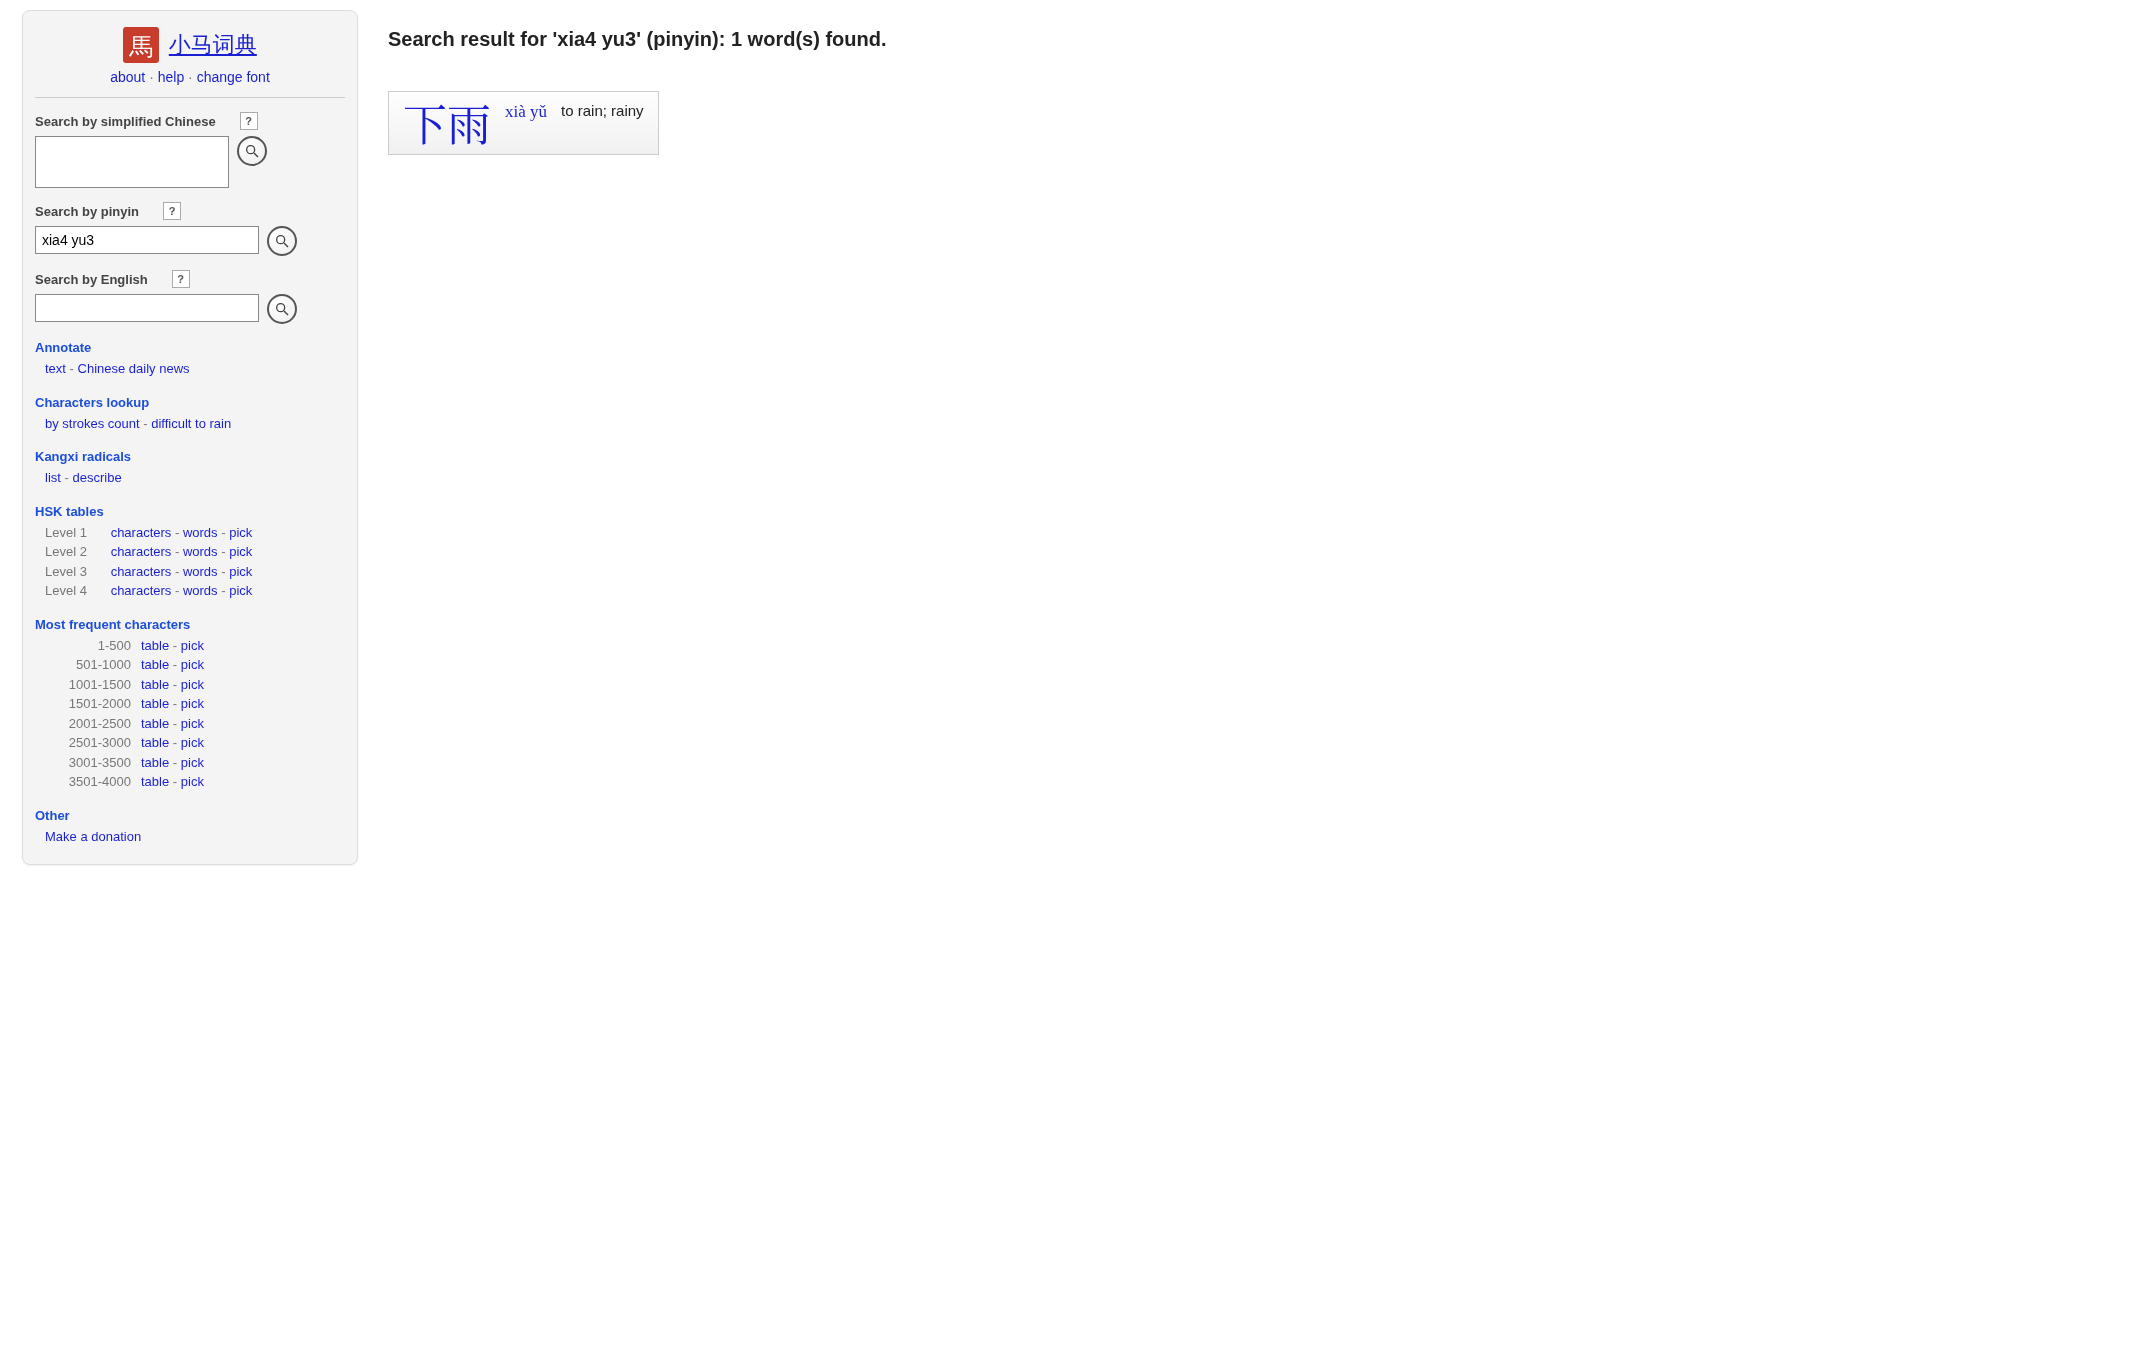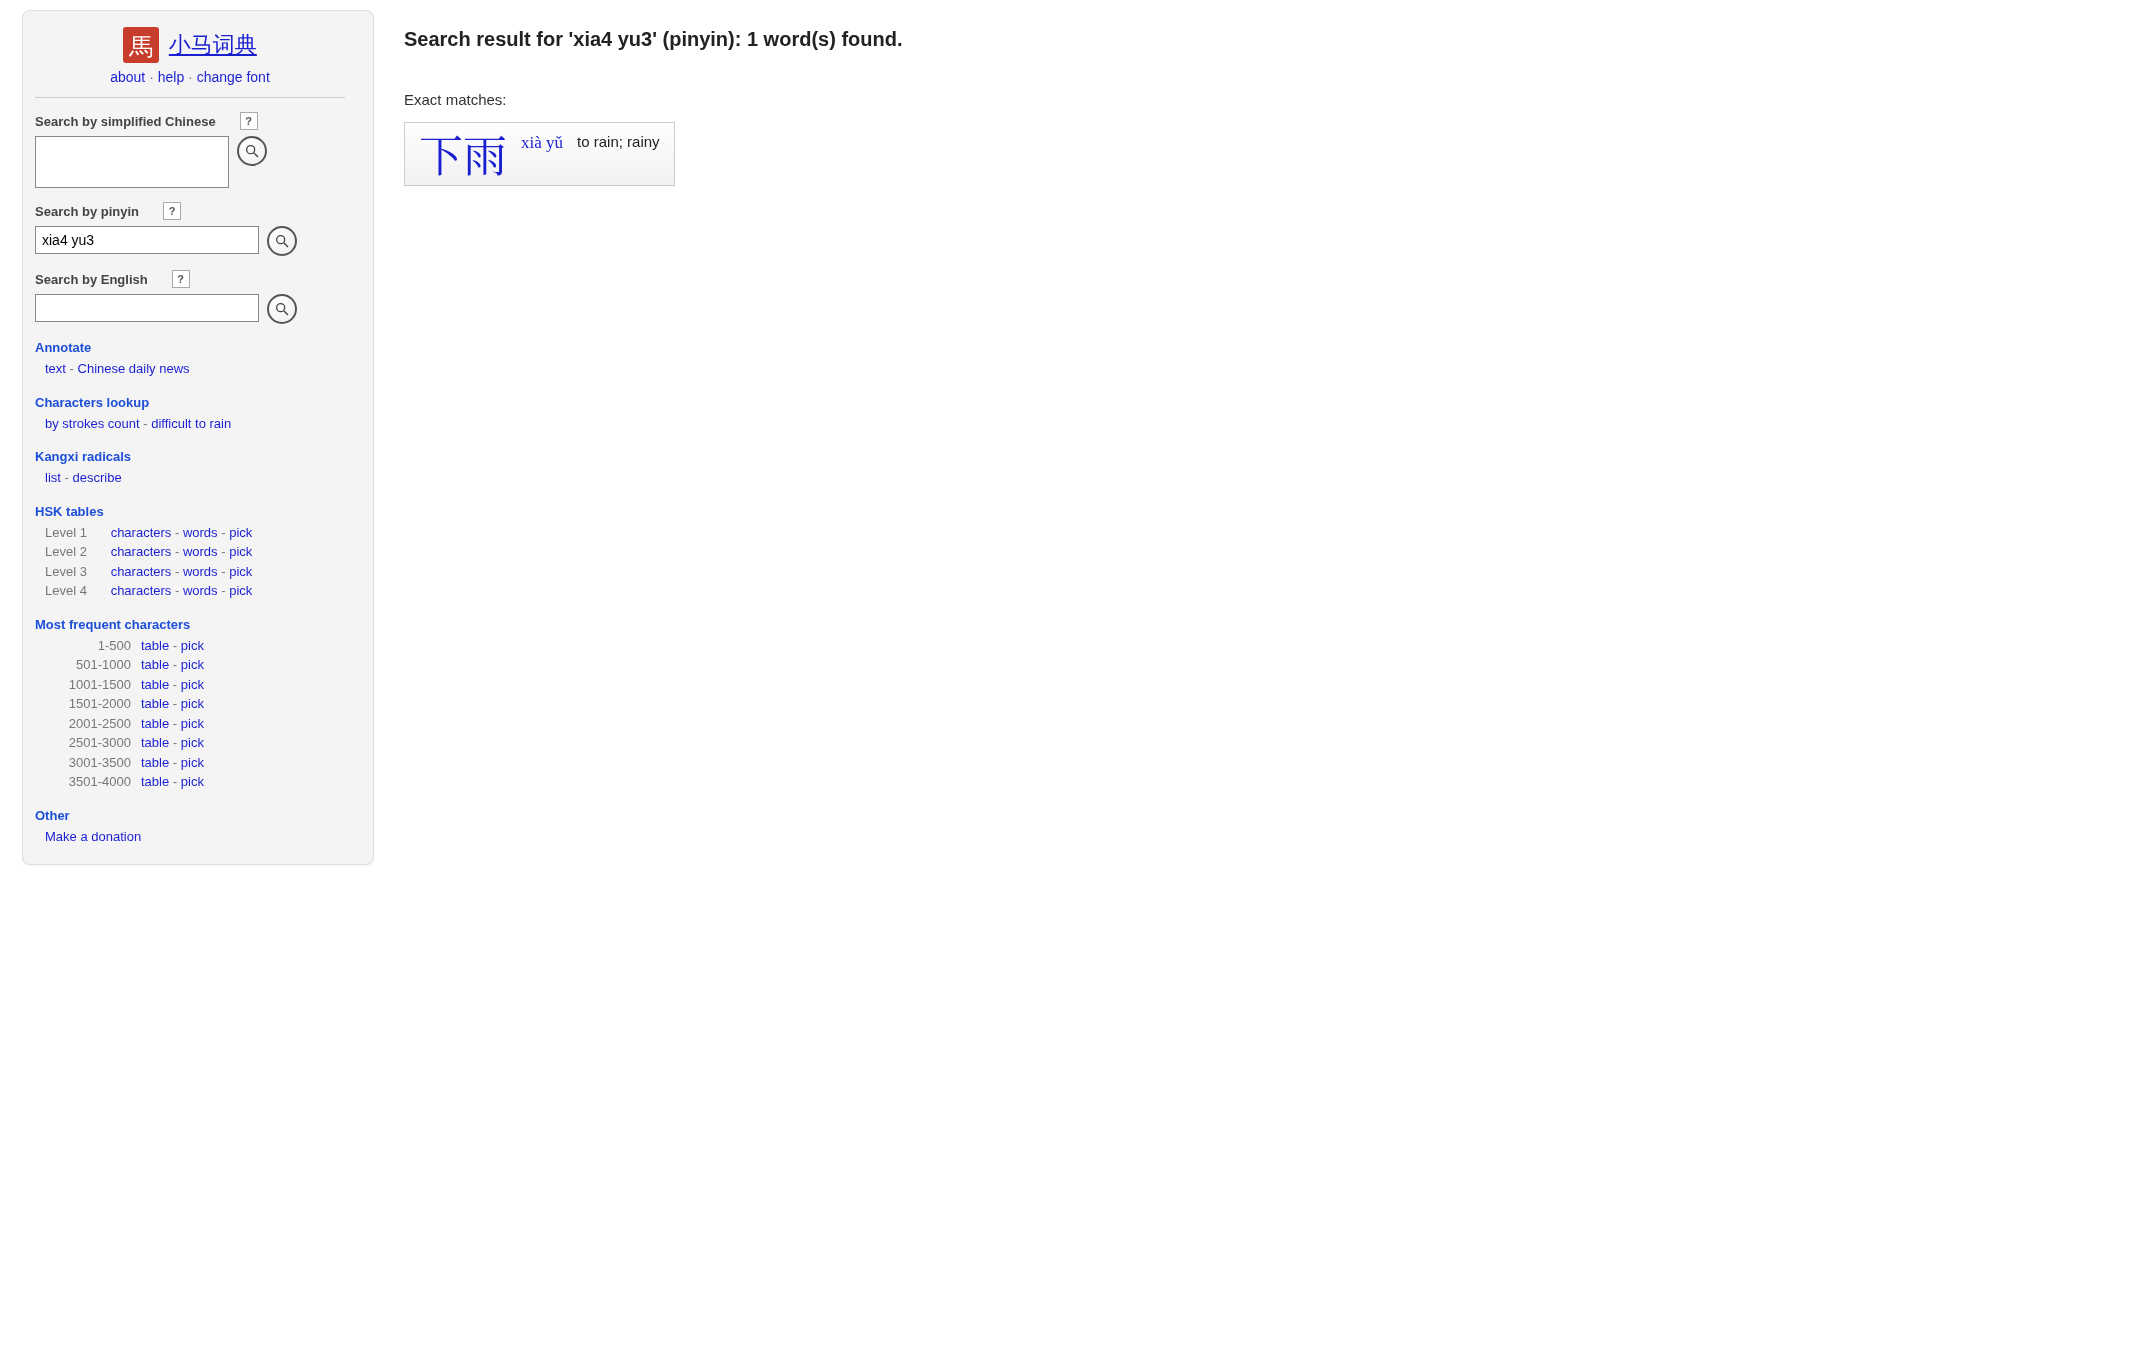--- a/index.html
+++ b/index.html
@@ -10,21 +10,21 @@
     color: #333;
     background: #fff;
   }
   .page {
     display: flex;
     align-items: flex-start;
   }
   .sidebar {
     width: 310px;
     margin: 10px 20px 10px 22px;
-    padding: 10px 28px 18px 12px;
+    padding: 10px 12px 18px 12px;
     background: #f4f4f4;
     border: 1px solid #ddd;
     border-radius: 8px;
     box-shadow: 0 1px 2px rgba(0,0,0,0.06);
   }
   .header {
     text-align: center;
     padding: 6px 0 4px 0;
   }
   .header .logo {
@@ -291,20 +291,19 @@
       </div>
 
     <div class="block-title">Other</div>
     <div class="block-links">
       <a href="#" class="link">Make a donation</a>
     </div>
   </aside>
 
   <main class="main">
     <h2 class="result-title">Search result for 'xia4 yu3' (pinyin): 1 word(s) found.</h2>
-    <div class="exact-label">Exact matches:</div>
     <div class="entry">
       <span class="hanzi">下雨</span>
       <span class="pinyin">xià yǔ</span>
       <span class="def">to rain; rainy</span>
     </div>
   </main>
 </div>
 
 </body></html>

